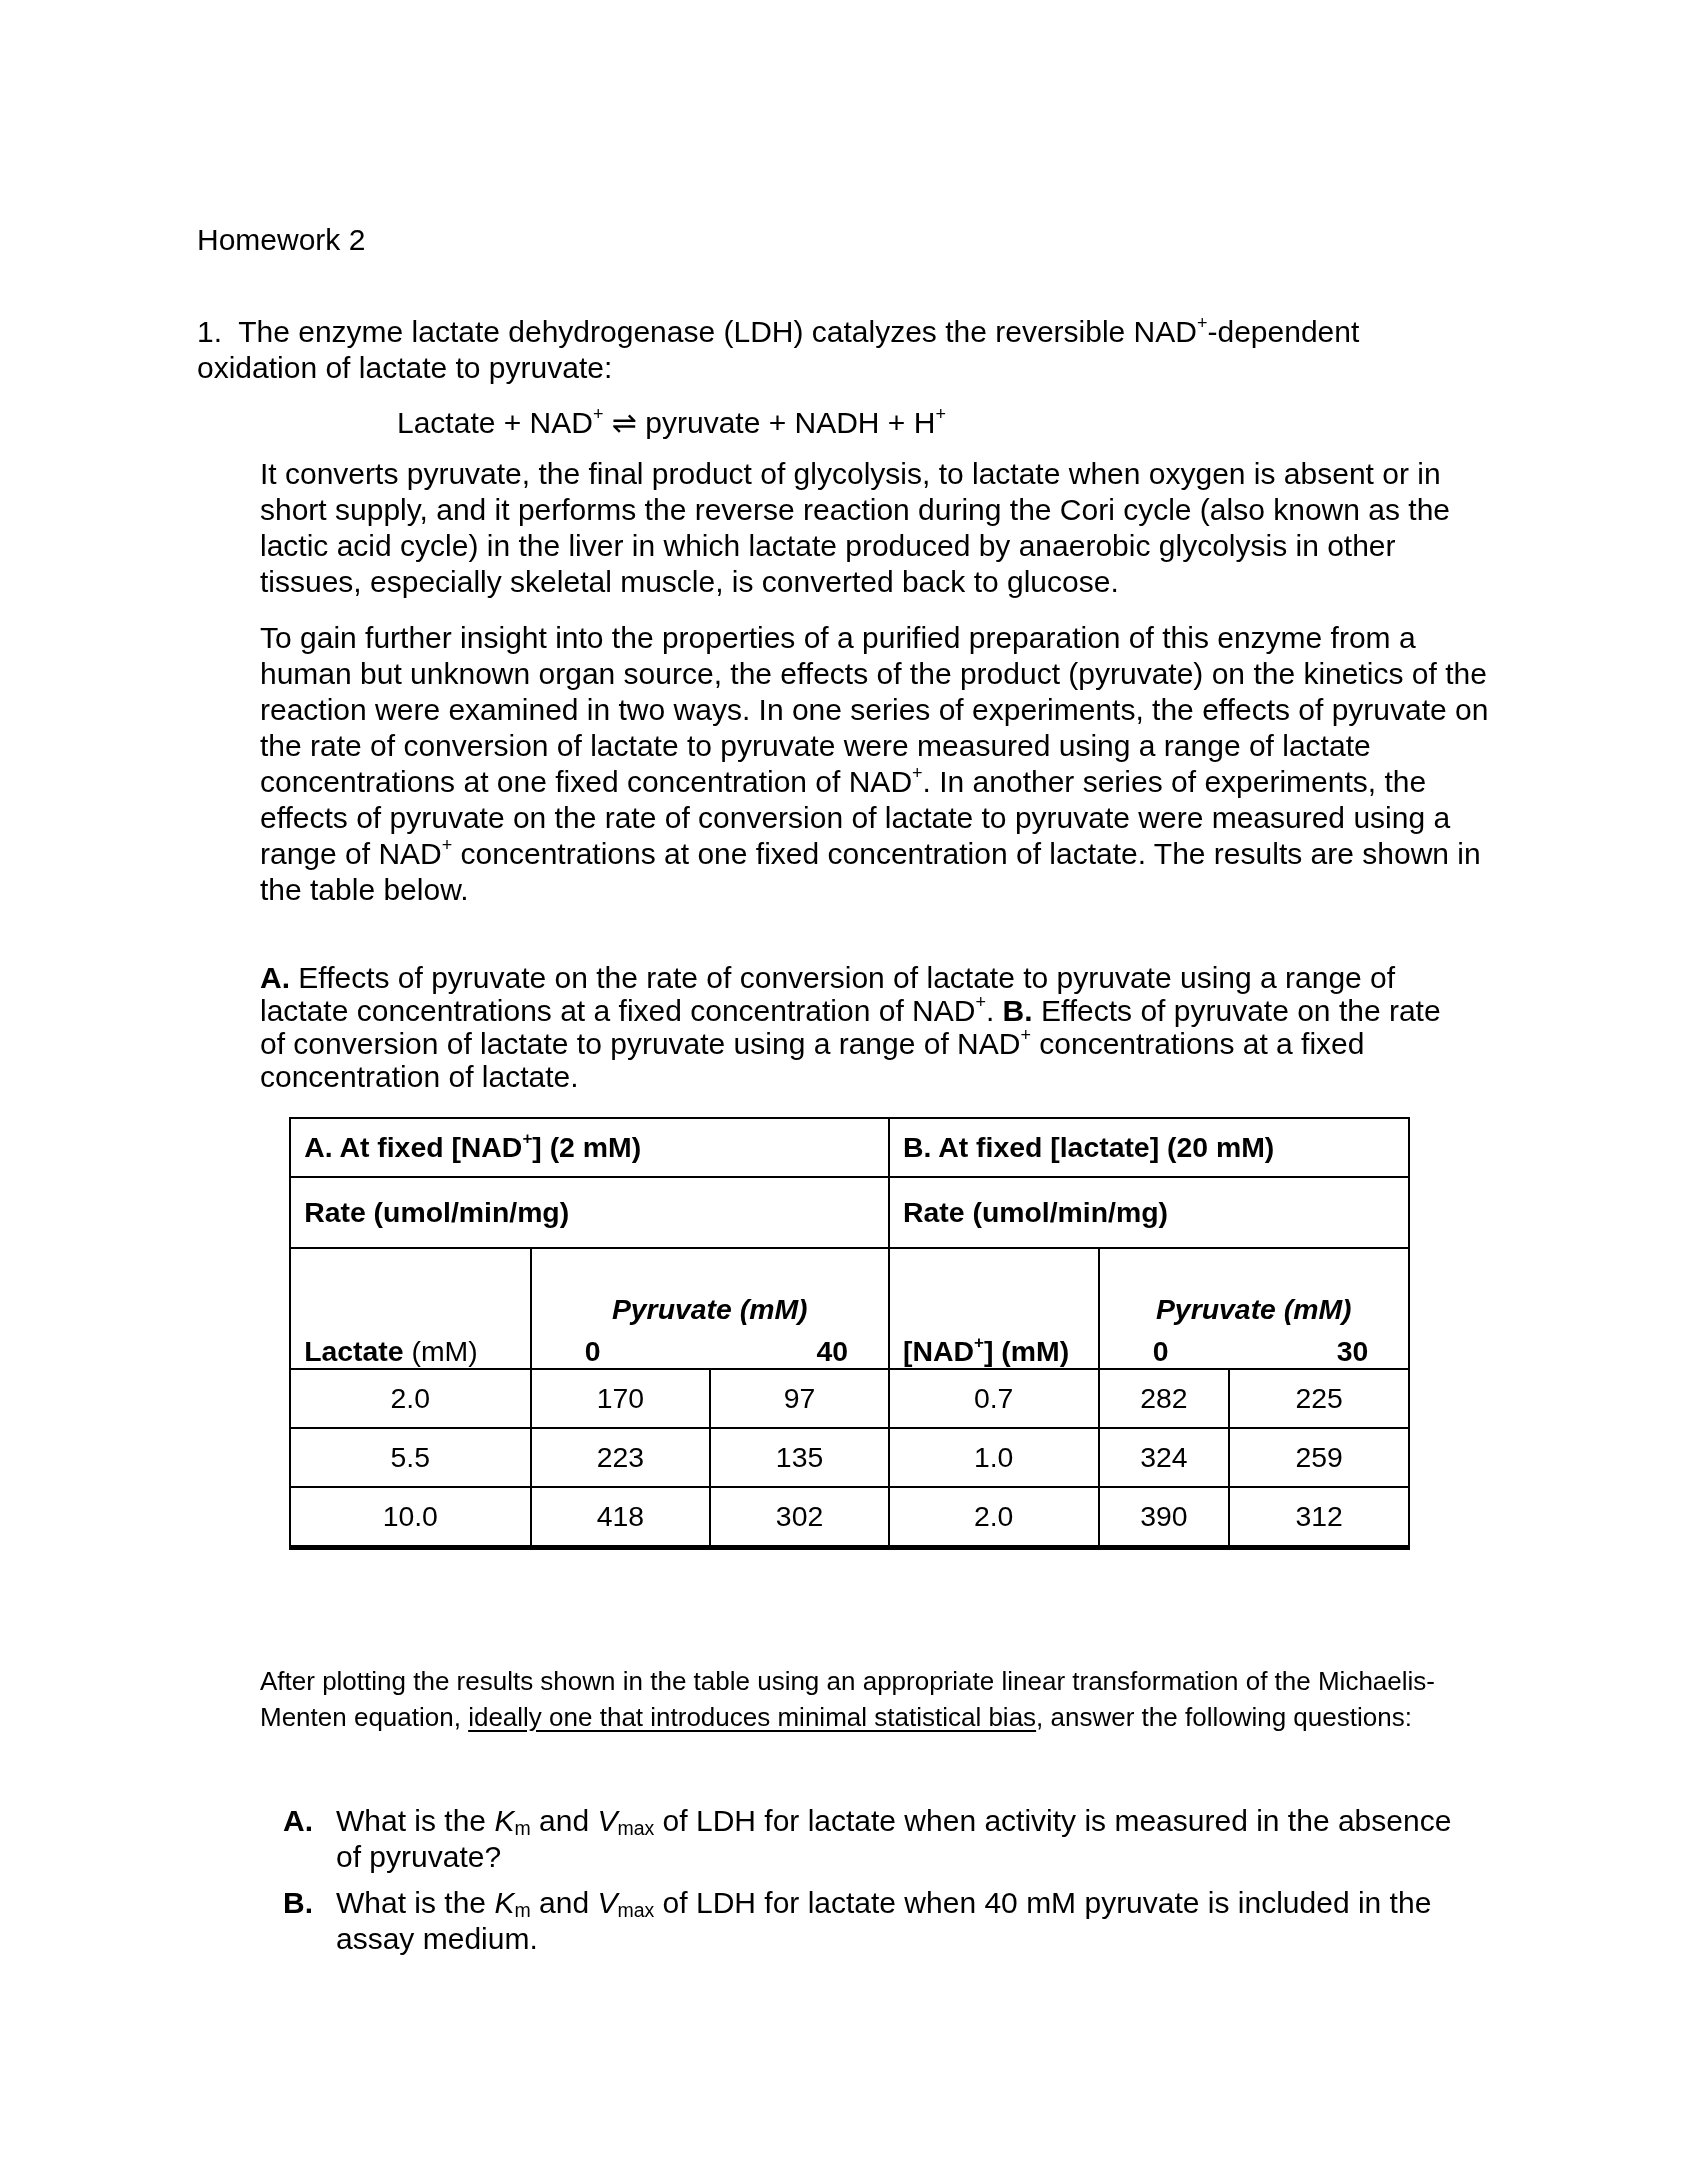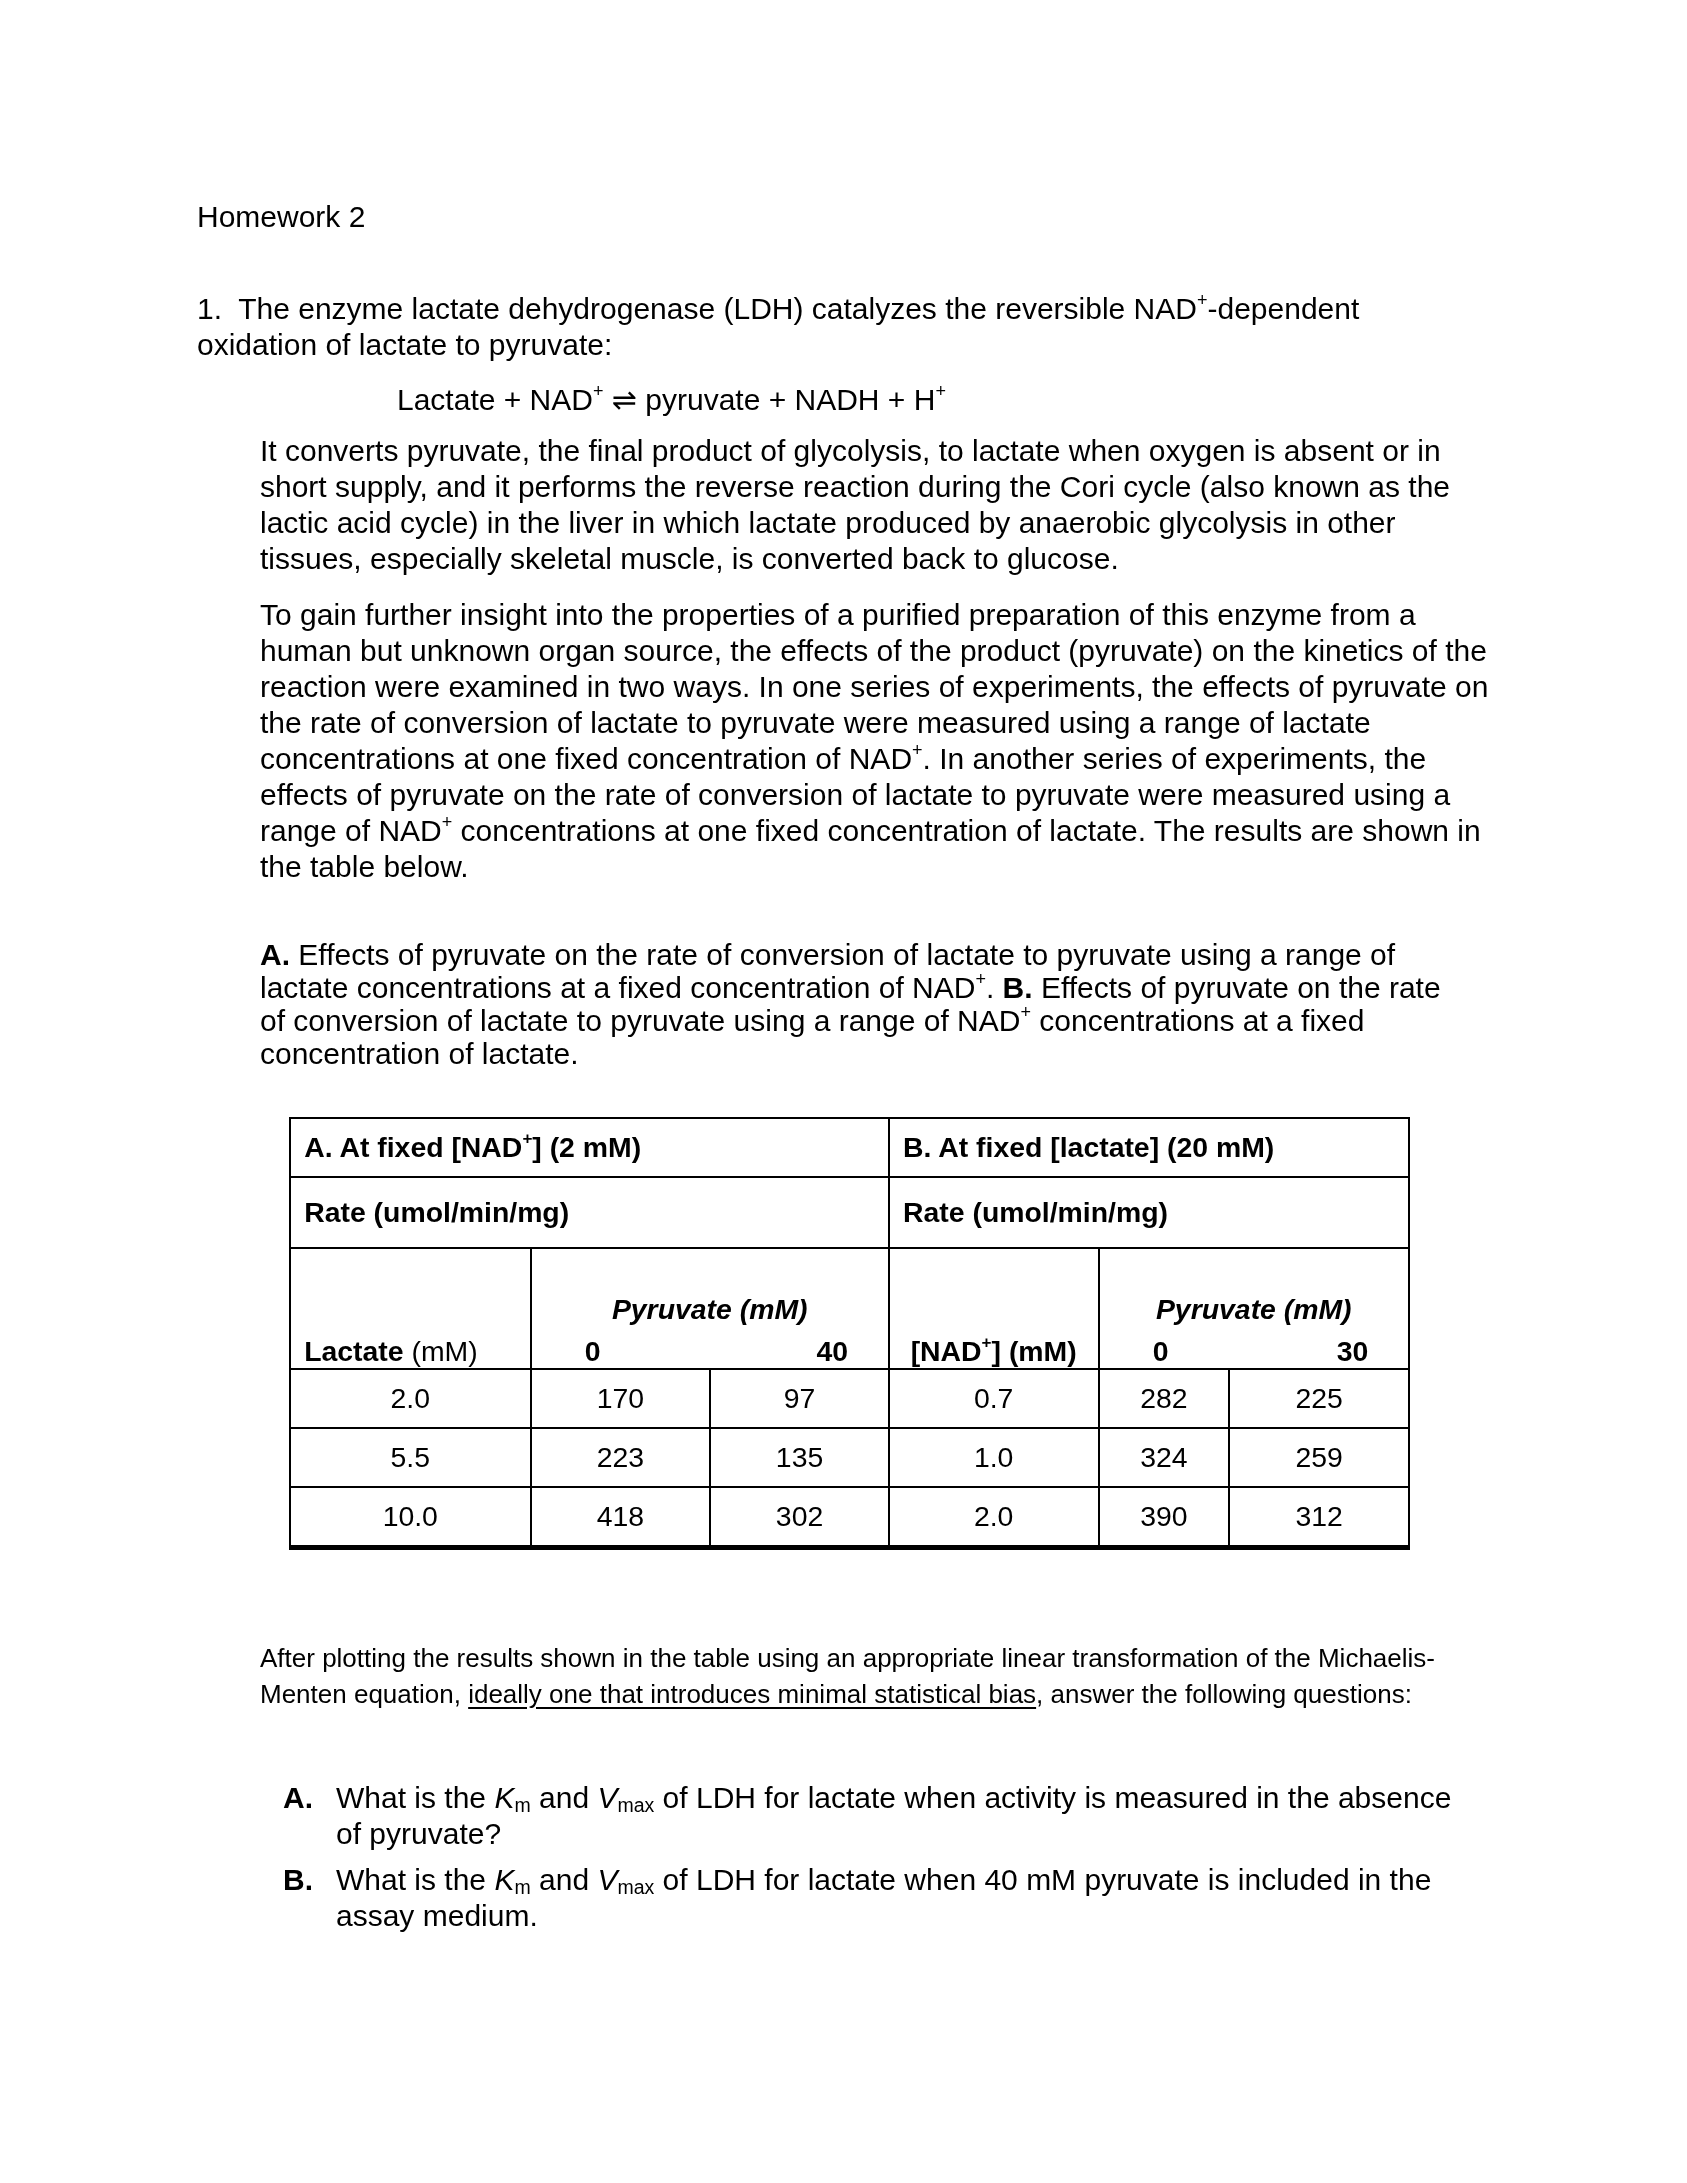--- a/index.html
+++ b/index.html
@@ -1,18 +1,18 @@
 <!DOCTYPE html>
 <html style="font-size:10.6px"><head>
 <meta charset="utf-8">
 <style>
   html, body { margin:0; padding:0; background:#ffffff; }
   body { width:1687px; height:2183px; position:relative; overflow:hidden;
          font-family:"Liberation Sans", sans-serif; color:#000; }
-  .abs { position:absolute; }
+  .abs { position:absolute;margin-top:23px; }
   .title { left:197px; top:200px; font-size:30px; }
   .q1 { left:197px; top:291px; width:1257px; font-size:30px; line-height:36px; }
   .eq { left:397px; top:382px; font-size:30px; }
   .para { left:260px; width:1237px; font-size:30px; line-height:36px; }
   .p1 { top:433px; }
   .p2 { top:597px; }
   .caption { left:260px; top:938px; width:1204px; font-size:30px; line-height:33px; }
   sup { font-size:0.6em; line-height:0; vertical-align:0.75em; }
   sub { font-size:0.65em; line-height:0; vertical-align:-0.2em; }
   b { font-weight:bold; }
@@ -85,21 +85,21 @@
   </tr>
   <tr class="h3">
     <td class="lac"><b>Lactate</b><span> (mM)</span></td>
     <td colspan="2">
       <span class="pyr">Pyruvate (mM)</span>
       <span class="vals">
             <span>0</span>
             <span>40</span>
           </span>
     </td>
-    <td style="font-weight:bold;text-align:center;"><span>[NAD</span><sup>+</sup><span>] (mM)</span></td>
+    <td style="font-weight:bold;"><span>[NAD</span><sup>+</sup><span>] (mM)</span></td>
     <td colspan="2">
       <span class="pyr">Pyruvate (mM)</span>
       <span class="vals">
             <span>0</span>
             <span>30</span>
           </span>
     </td>
   </tr>
   <tr class="row">
     <td>2.0</td>

